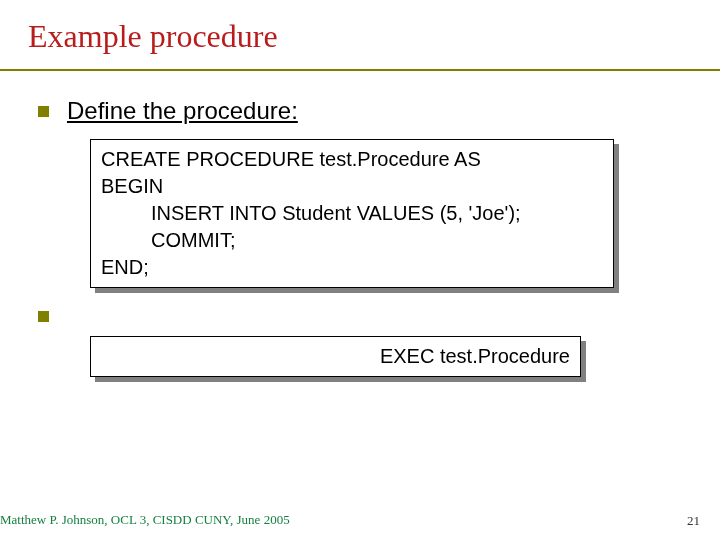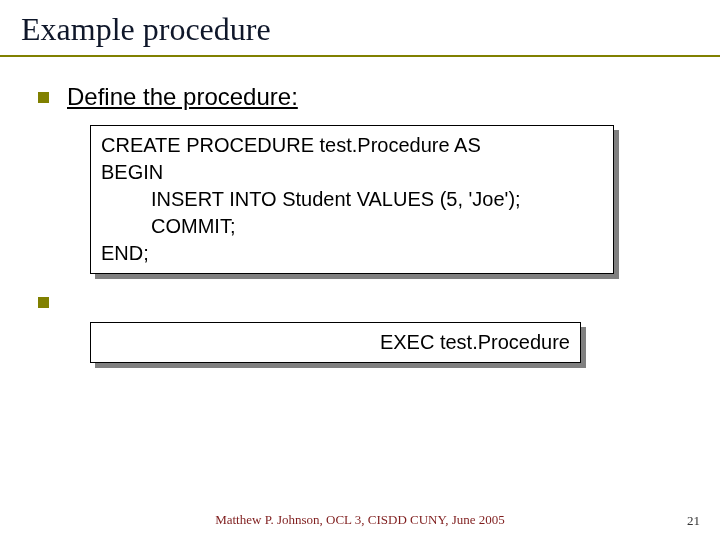--- a/index.html
+++ b/index.html
@@ -10,24 +10,24 @@
     background: #ffffff;
     font-family: "Times New Roman", Times, serif;
     position: relative;
     overflow: hidden;
   }
   .title-bar {
     padding: 10px 20px 6px 20px;
     border-bottom: 2px solid #808000;
   }
   .title-bar h1 {
-    margin: 1px;
+    margin: 8px;
     font-size: 32px;
     font-weight: 400;
-    color: #0f172a;
+    color: #b91c1c;
     font-family: "Times New Roman", Times, serif;
   }
   .body {
     padding: 18px 30px 0 30px;
     font-family: Arial, Helvetica, sans-serif;
   }
   .bullet-row {
     display: flex;
     align-items: flex-start;
     margin: 8px 0 14px 8px;
@@ -66,24 +66,24 @@
     font-family: Arial, Helvetica, sans-serif;
     font-size: 20px;
     line-height: 1.35;
     white-space: pre;
   }
   .footer {
     position: absolute;
     bottom: 12px;
     left: 0;
     right: 0;
-    text-align: center;
+    text-align: left;
     font-family: "Times New Roman", Times, serif;
     font-size: 13px;
-    color: #7f1d1d;
+    color: #15803d;
   }
   .page-num {
     position: absolute;
     bottom: 11px;
     right: 20px;
     font-family: "Times New Roman", Times, serif;
     font-size: 13px;
     color: #333;
   }
 </style>

